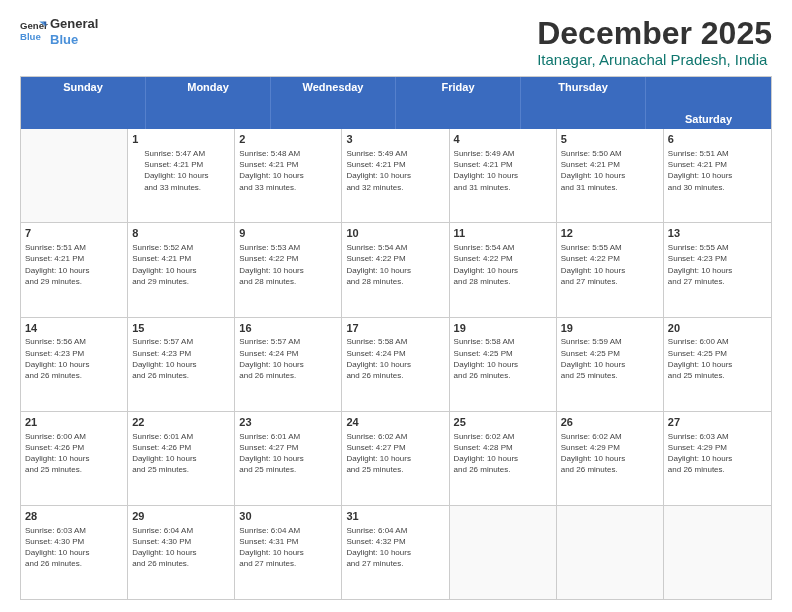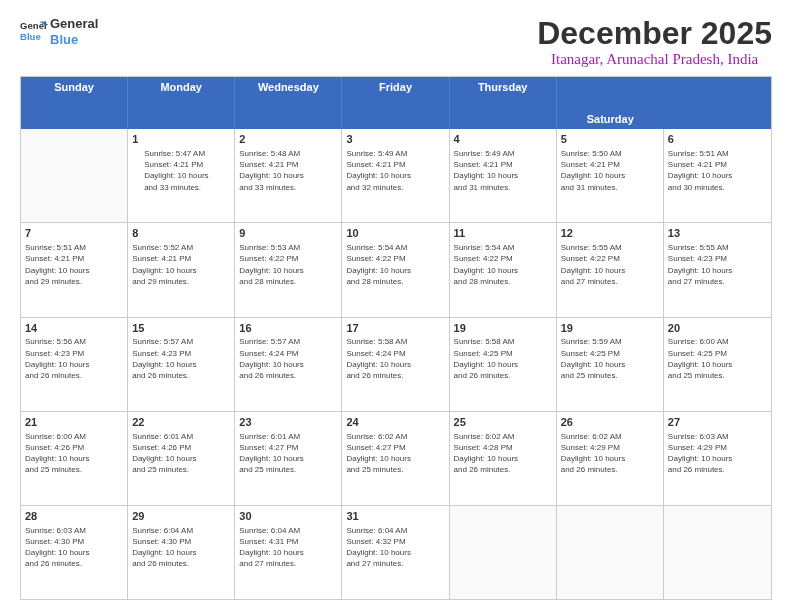--- a/index.html
+++ b/index.html
@@ -32,42 +32,41 @@
       font-size: 13px;
       font-weight: bold;
       color: #333;
       line-height: 1.2;
     }
     .logo-icon {
       width: 28px;
       height: 28px;
     }
     .title-block {
-      text-align: center;
+      text-align: left;
     }
     .month-title {
       font-size: 32px;
       font-weight: bold;
       color: #333;
       line-height: 1.1;
     }
     .subtitle {
       font-size: 15px;
-      color: #a21caf;
-      font-family: Liberation Serif, serif;
+      color: #0f766e;
     }
     .calendar {
       flex: 1;
       display: flex;
       flex-direction: column;
       border: 1px solid #ccc;
     }
     .cal-header {
       display: grid;
-      grid-template-columns: repeat(7, 1fr);
+      grid-template-columns: repeat(6, 1fr);
       background: #3a6bbf;
     }
     .cal-header-cell {
       color: #fff;
       font-size: 11px;
       font-weight: bold;
       text-align: center;
       padding: 4px 2px;
       border-right: 1px solid #5580cc;
     }

